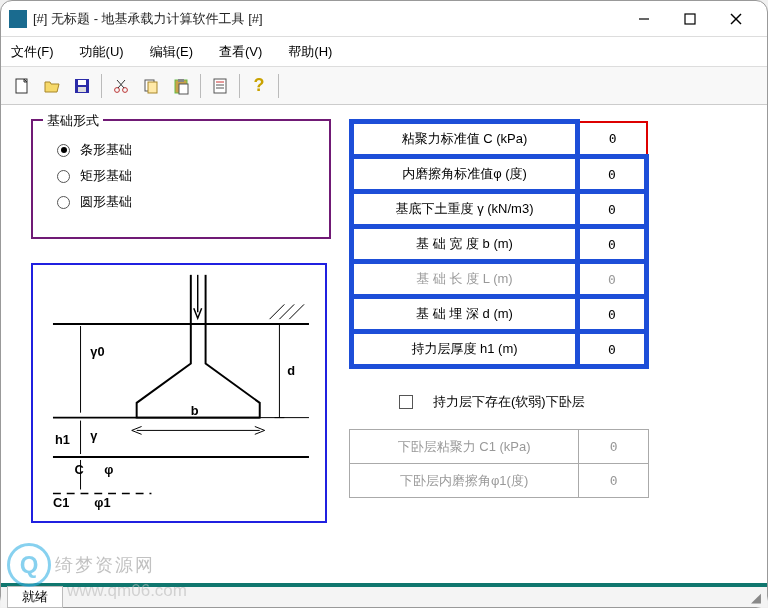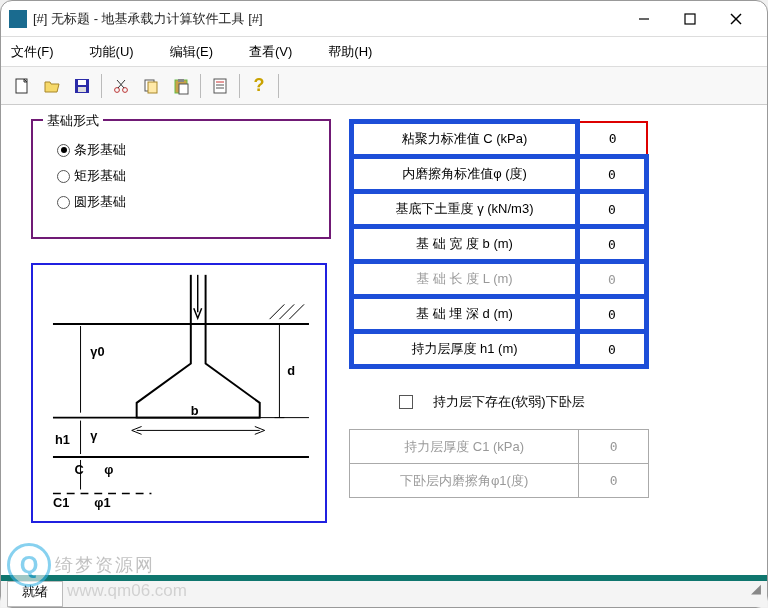--- a/index.html
+++ b/index.html
@@ -3,48 +3,48 @@
 <meta charset="utf-8">
 <style>
 *{box-sizing:border-box;margin:0;padding:0;font-family:"Microsoft YaHei","SimSun",sans-serif;font-size:13px}
 body{background:#f0f0f0;width:768px;height:608px;overflow:hidden;position:relative}
 .window{width:768px;height:608px;background:#fff;border:1px solid #999;border-radius:12px;display:flex;flex-direction:column;position:relative}
 .titlebar{height:36px;display:flex;align-items:center;padding:0 8px;border-bottom:1px solid #ddd}
 .app-icon{width:18px;height:18px;background:#1a6b8f;margin-right:6px;display:inline-block}
 .title-text{flex:1;color:#222}
 .win-btns{display:flex;gap:0}
 .win-btn{width:46px;height:28px;display:flex;align-items:center;justify-content:center;cursor:pointer;font-size:14px}
-.menubar{height:30px;display:flex;align-items:center;padding:0 6px;gap:28px;border-bottom:1px solid #ddd}
+.menubar{height:30px;display:flex;align-items:center;padding:0 6px;gap:18px;border-bottom:1px solid #ddd}
 .menu-item{padding:2px 4px;cursor:pointer}
 .toolbar{height:38px;display:flex;align-items:center;padding:0 6px;gap:0;border-bottom:1px solid #ccc;background:#f8f8f8}
 .tb-btn{width:30px;height:30px;display:flex;align-items:center;justify-content:center;border:1px solid transparent;cursor:pointer}
 .tb-sep{width:1px;height:24px;background:#bbb;margin:0 4px}
 .content{flex:1;display:flex;padding:14px 20px 0 30px;gap:18px;position:relative;background:#fff}
 .left-col{width:300px;display:flex;flex-direction:column}
 .fieldset{border:2px solid #701a75;padding:12px 24px 18px;position:relative;margin-bottom:24px}
 .legend{position:absolute;top:-9px;left:10px;background:#fff;padding:0 4px;font-size:13px}
-.radio-row{display:flex;align-items:center;gap:4px;margin:8px 0;cursor:pointer}
+.radio-row{display:flex;align-items:center;gap:10px;margin:8px 0;cursor:pointer}
 .radio-dot{width:13px;height:13px;border:1px solid #555;border-radius:50%;display:flex;align-items:center;justify-content:center}
 .radio-dot.checked::after{content:"";width:6px;height:6px;background:#000;border-radius:50%}
 .diagram{width:296px;height:260px;border:2px solid #2020e0}
 .right-col{flex:1;display:flex;flex-direction:column}
 .param-table{border-collapse:collapse;width:300px}
 .param-table td{border:5px solid #1d4ed8;padding:6px 8px;text-align:center;height:34px}
 .param-table td.lbl{width:230px;background:#fff}
 .param-table td.lbl.disabled{color:#999}
 .param-table td.val{width:70px;font-family:monospace}
 .param-table td.val.active{border:2px solid #d00}
 .param-table td.val.disabled{color:#999}
 .chk-row{display:flex;align-items:center;gap:20px;margin:24px 0 18px 50px}
 .chk{width:14px;height:14px;border:1px solid #555}
 .sub-table{border-collapse:collapse;width:300px}
 .sub-table td{border:1px solid #aaa;padding:6px 8px;text-align:center;height:34px;color:#999}
 .sub-table td.lbl{width:230px}
 .sub-table td.val{width:70px;font-family:monospace}
-.statusbar{height:32px;border-top:6px solid #0f766e;display:flex;padding:0 6px;font-size:12px;background:#f4f4f4}
+.statusbar{height:24px;border-top:4px solid #0f766e;display:flex;align-items:center;padding:0 6px;font-size:12px;background:#f4f4f4}
 .status-cell{border:1px solid #bbb;padding:1px 14px;margin-right:2px;background:#fff}
 .status-spacer{flex:1}
 .status-grip{width:20px;text-align:right;color:#888}
 .watermark{position:absolute;left:6px;bottom:20px;display:flex;align-items:center;opacity:.6;pointer-events:none}
 .wm-circle{width:44px;height:44px;border:3px solid #39b3e6;border-radius:50%;display:flex;align-items:center;justify-content:center;color:#39b3e6;font-size:24px;font-weight:bold;background:#fff}
 .wm-text{margin-left:4px;color:#999;font-size:18px;font-family:"STKaiti","KaiTi",serif;letter-spacing:2px}
 .wm-url{position:absolute;left:60px;bottom:-14px;color:#bbb;font-size:17px}
 </style>
 </head>
 <body>
@@ -244,21 +244,21 @@
         </table>
 
       <div class="chk-row">
         <span class="chk"></span>
         <span>持力层下存在(软弱)下卧层</span>
       </div>
 
       <table class="sub-table">
           <tbody id="sub-body">
             <tr>
-              <td class="lbl">持力层厚度 C1 (kPa)</td>
+              <td class="lbl">下卧层粘聚力 C1 (kPa)</td>
               <td class="val">0</td>
             </tr>
             <tr>
               <td class="lbl">下卧层内磨擦角φ1(度)</td>
               <td class="val">0</td>
             </tr>
           </tbody>
         </table>
     </div>
 

